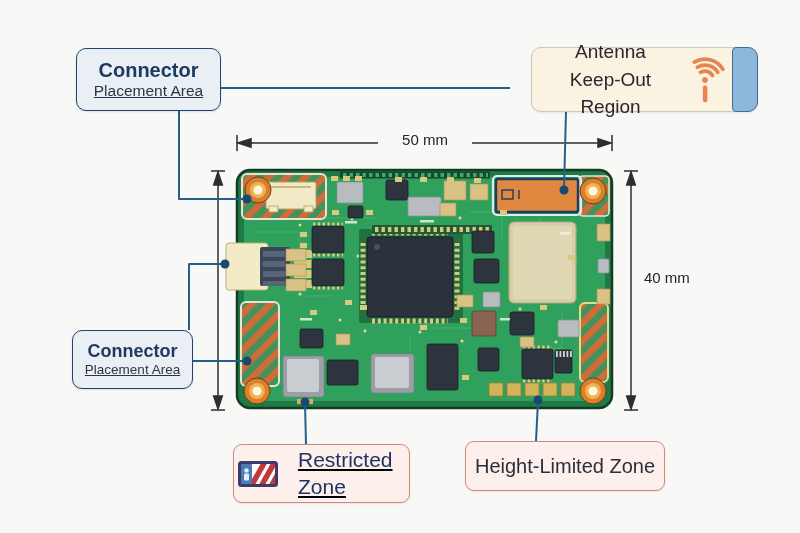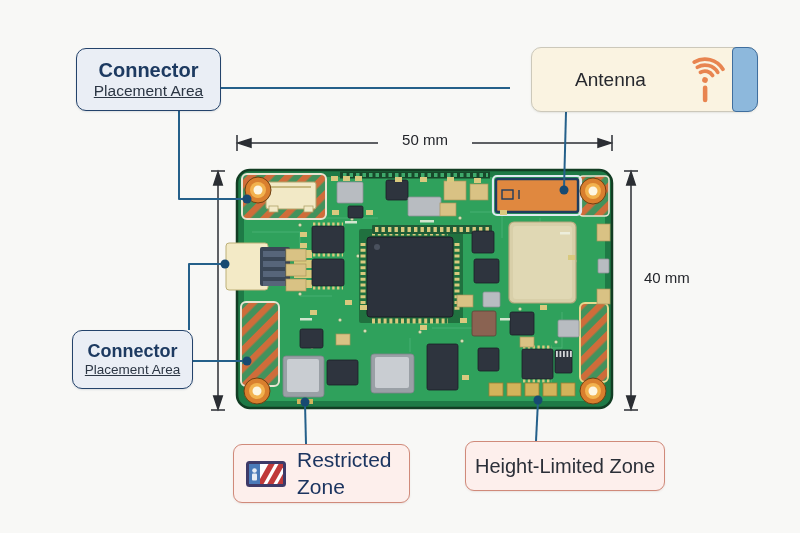--- a/index.html
+++ b/index.html
@@ -27,21 +27,21 @@
   .ab-line{font-size:19px;color:#26282e;line-height:1.45;}
   .antenna-cap{
     position:absolute;top:-1px;right:-1px;bottom:-1px;width:26px;background:#8db8dc;
     border:1.5px solid #3f6e9e;border-radius:4px 10px 10px 4px;box-sizing:border-box;
   }
   .zone-box{
     position:absolute;background:#fdefec;border:1.6px solid #d08a7a;border-radius:9px;
     box-sizing:border-box;display:flex;align-items:center;justify-content:center;
     box-shadow:0 1px 2px rgba(120,50,40,.10);
   }
-  .restricted-box{justify-content:flex-start;padding:0 12px;gap:11px;}
+  .restricted-box{justify-content:flex-start;padding:0 4px;gap:20px;text-decoration:underline;}
   .rz-text{font-size:21px;font-weight:500;color:#1c3560;line-height:1.25;}
   .hl-text{font-size:20px;font-weight:500;color:#2b2f38;}
   .dim-text{
     position:absolute;font-size:15px;font-weight:500;color:#24262b;
     display:flex;align-items:center;justify-content:center;
   }
 </style>
 </head>
 <body>
 
@@ -321,20 +321,21 @@
 </div>
 
 <div class="callout-box connector-box cb-small" style="left:72px;top:330px;width:121px;height:59px;">
   <div class="cb-line1">Connector</div>
   <div class="cb-line2">Placement Area</div>
 </div>
 
 <div class="antenna-box" style="left:510px;top:47px;width:227px;height:65px;">
   <div class="antenna-text">
     <div class="ab-line">Antenna</div>
+    <div class="ab-line">Keep-Out Region</div>
   </div>
   <svg width="44" height="48" viewBox="0 0 34 40" style="margin-right:30px;flex:none;">
     <g transform="rotate(14 17 20)" stroke="#e88450" stroke-width="3.1" stroke-linecap="round" fill="none">
       <path d="M11.77,14.77 A7.4,7.4 0 0 1 22.23,14.77"></path>
       <path d="M8.23,11.23 A12.4,12.4 0 0 1 25.77,11.23"></path>
       <path d="M4.7,7.7 A17.4,17.4 0 0 1 29.3,7.7"></path>
     </g>
     <circle cx="17" cy="20" r="2.4" fill="#e88450" transform="rotate(14 17 20)"></circle>
     <rect x="15.2" y="24.5" width="3.8" height="14" rx="1.9" fill="#e88450"></rect>
   </svg>

